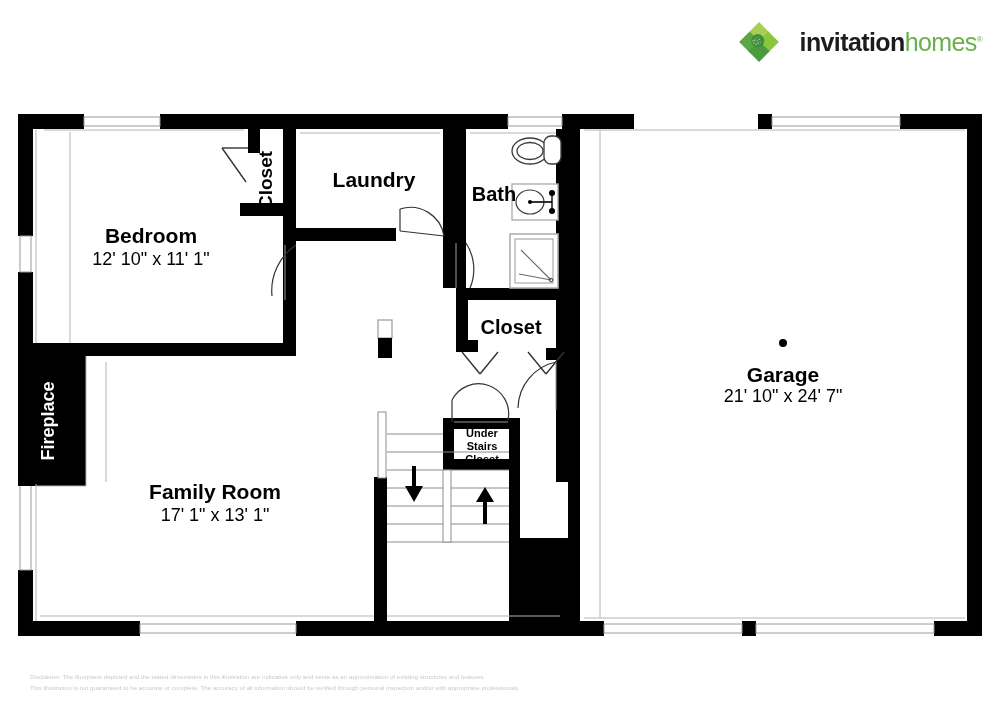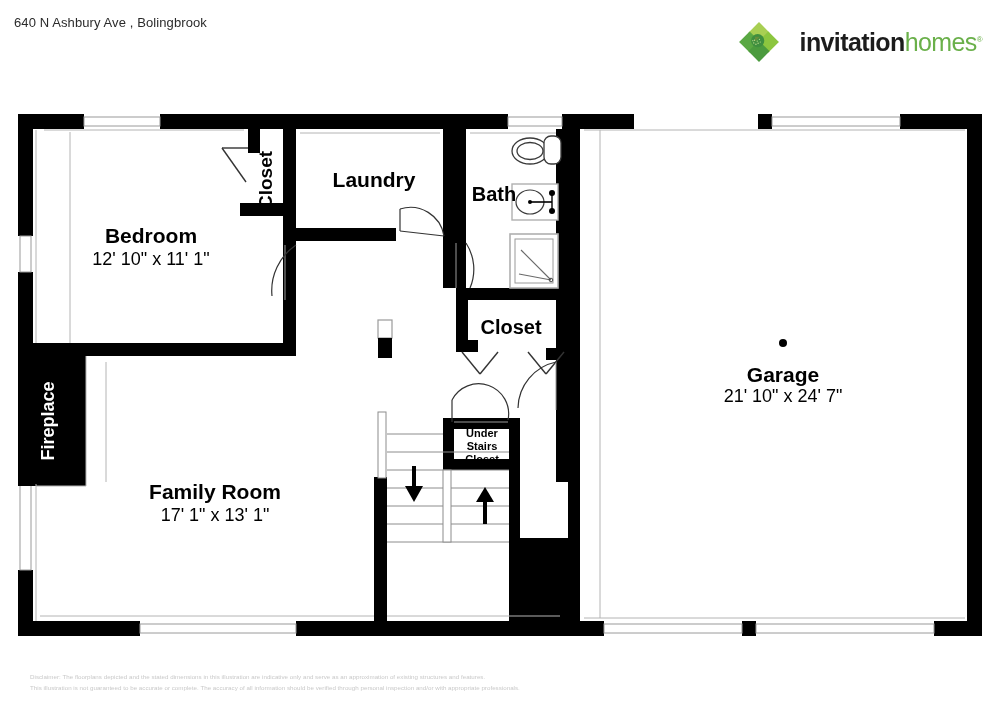--- a/index.html
+++ b/index.html
@@ -78,21 +78,20 @@
     letter-spacing: .02px;
     white-space: nowrap;
   }
 </style>
 </head>
 <body>
 
 <div id="page">
 
   <div class="addr-block">
-    <div class="addr-line1">640 N Ashbury Ave , Bolingbrook</div>
   </div>
 
   <div class="logo">
     <svg class="logo-mark" viewBox="0 0 100 100">
       <g transform="translate(50,50)">
         <rect x="-34" y="-34" width="34" height="34" fill="#a8cf53" transform="rotate(45) translate(2,2)"></rect>
         <rect x="0" y="-34" width="34" height="34" fill="#8cc63f" transform="rotate(45) translate(-2,2)"></rect>
         <rect x="-34" y="0" width="34" height="34" fill="#5aa843" transform="rotate(45) translate(2,-2)"></rect>
         <rect x="0" y="0" width="34" height="34" fill="#4b9b3e" transform="rotate(45) translate(-2,-2)"></rect>
         <circle cx="-3" cy="-3" r="15" fill="#3f8f3f"></circle>

